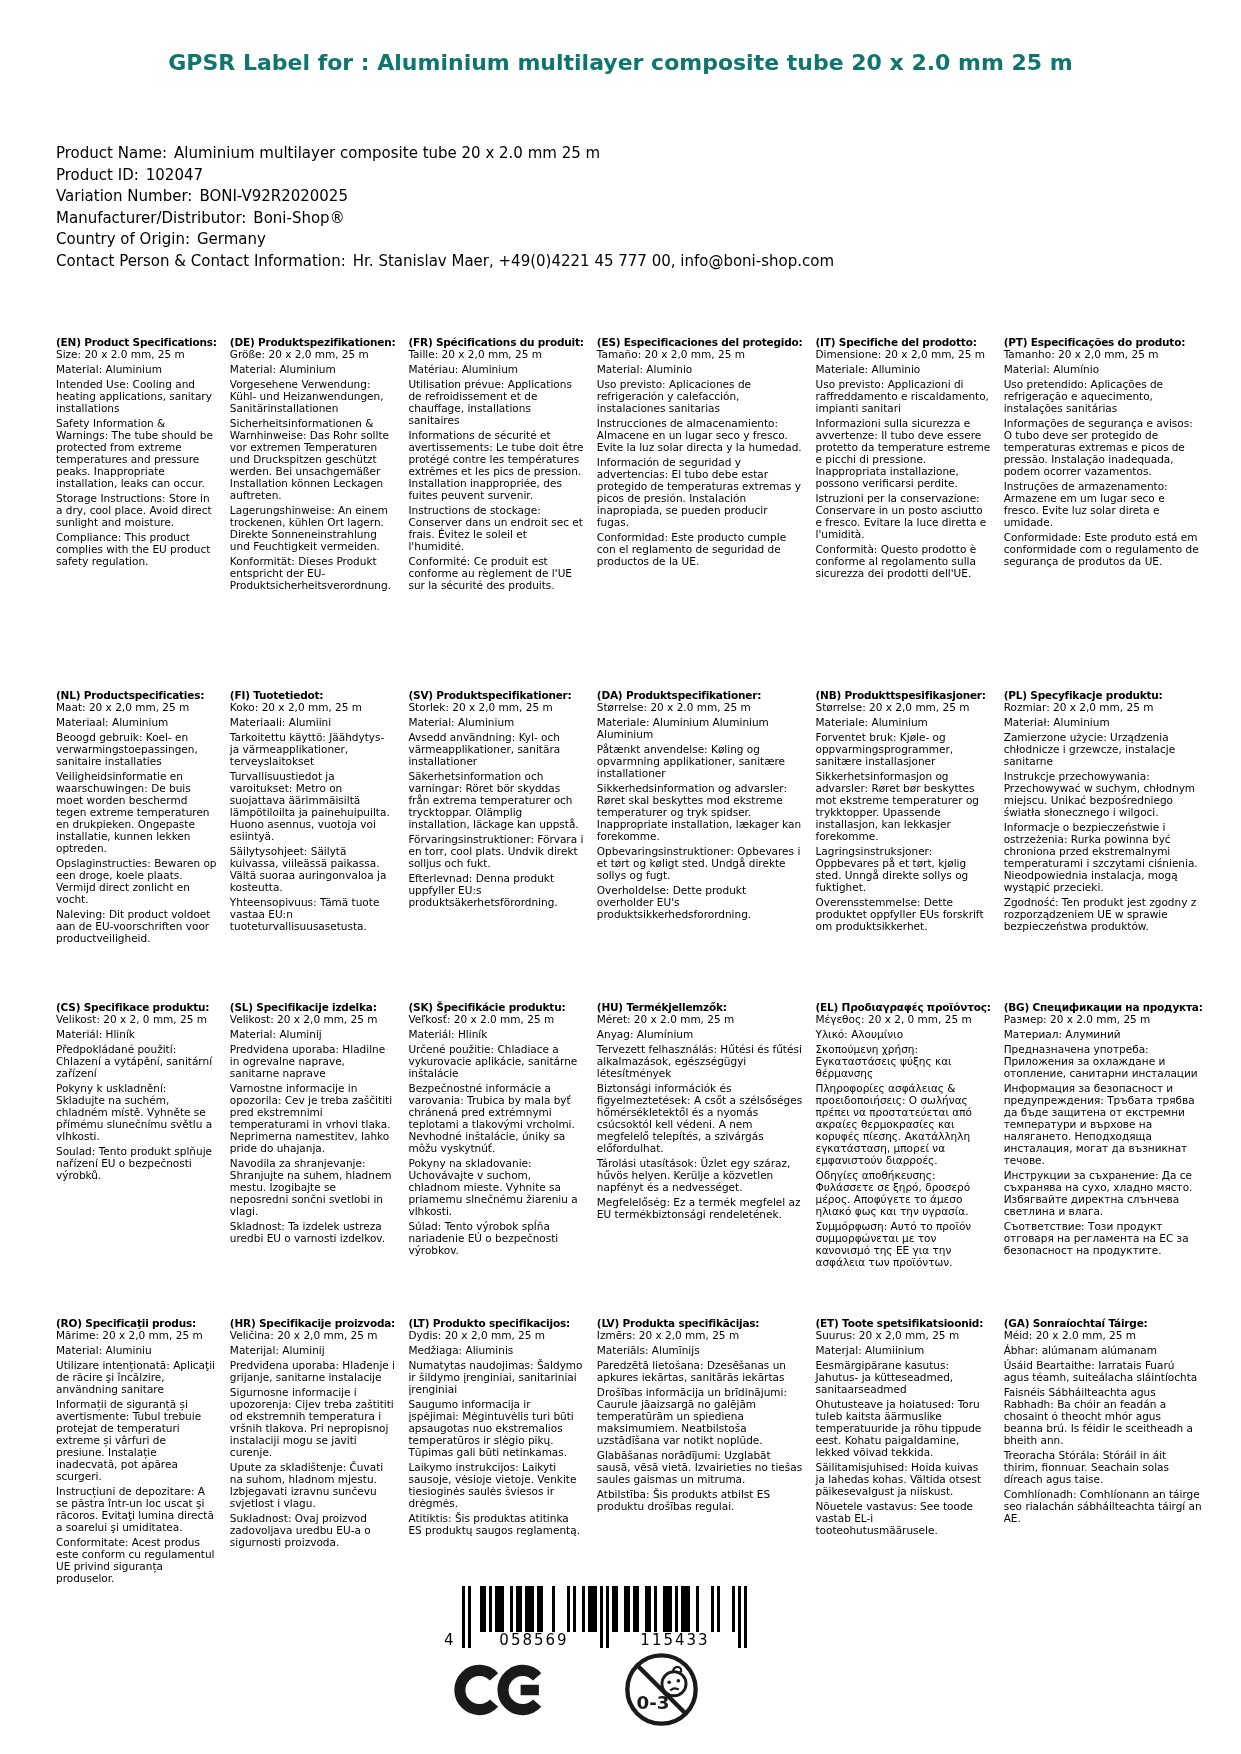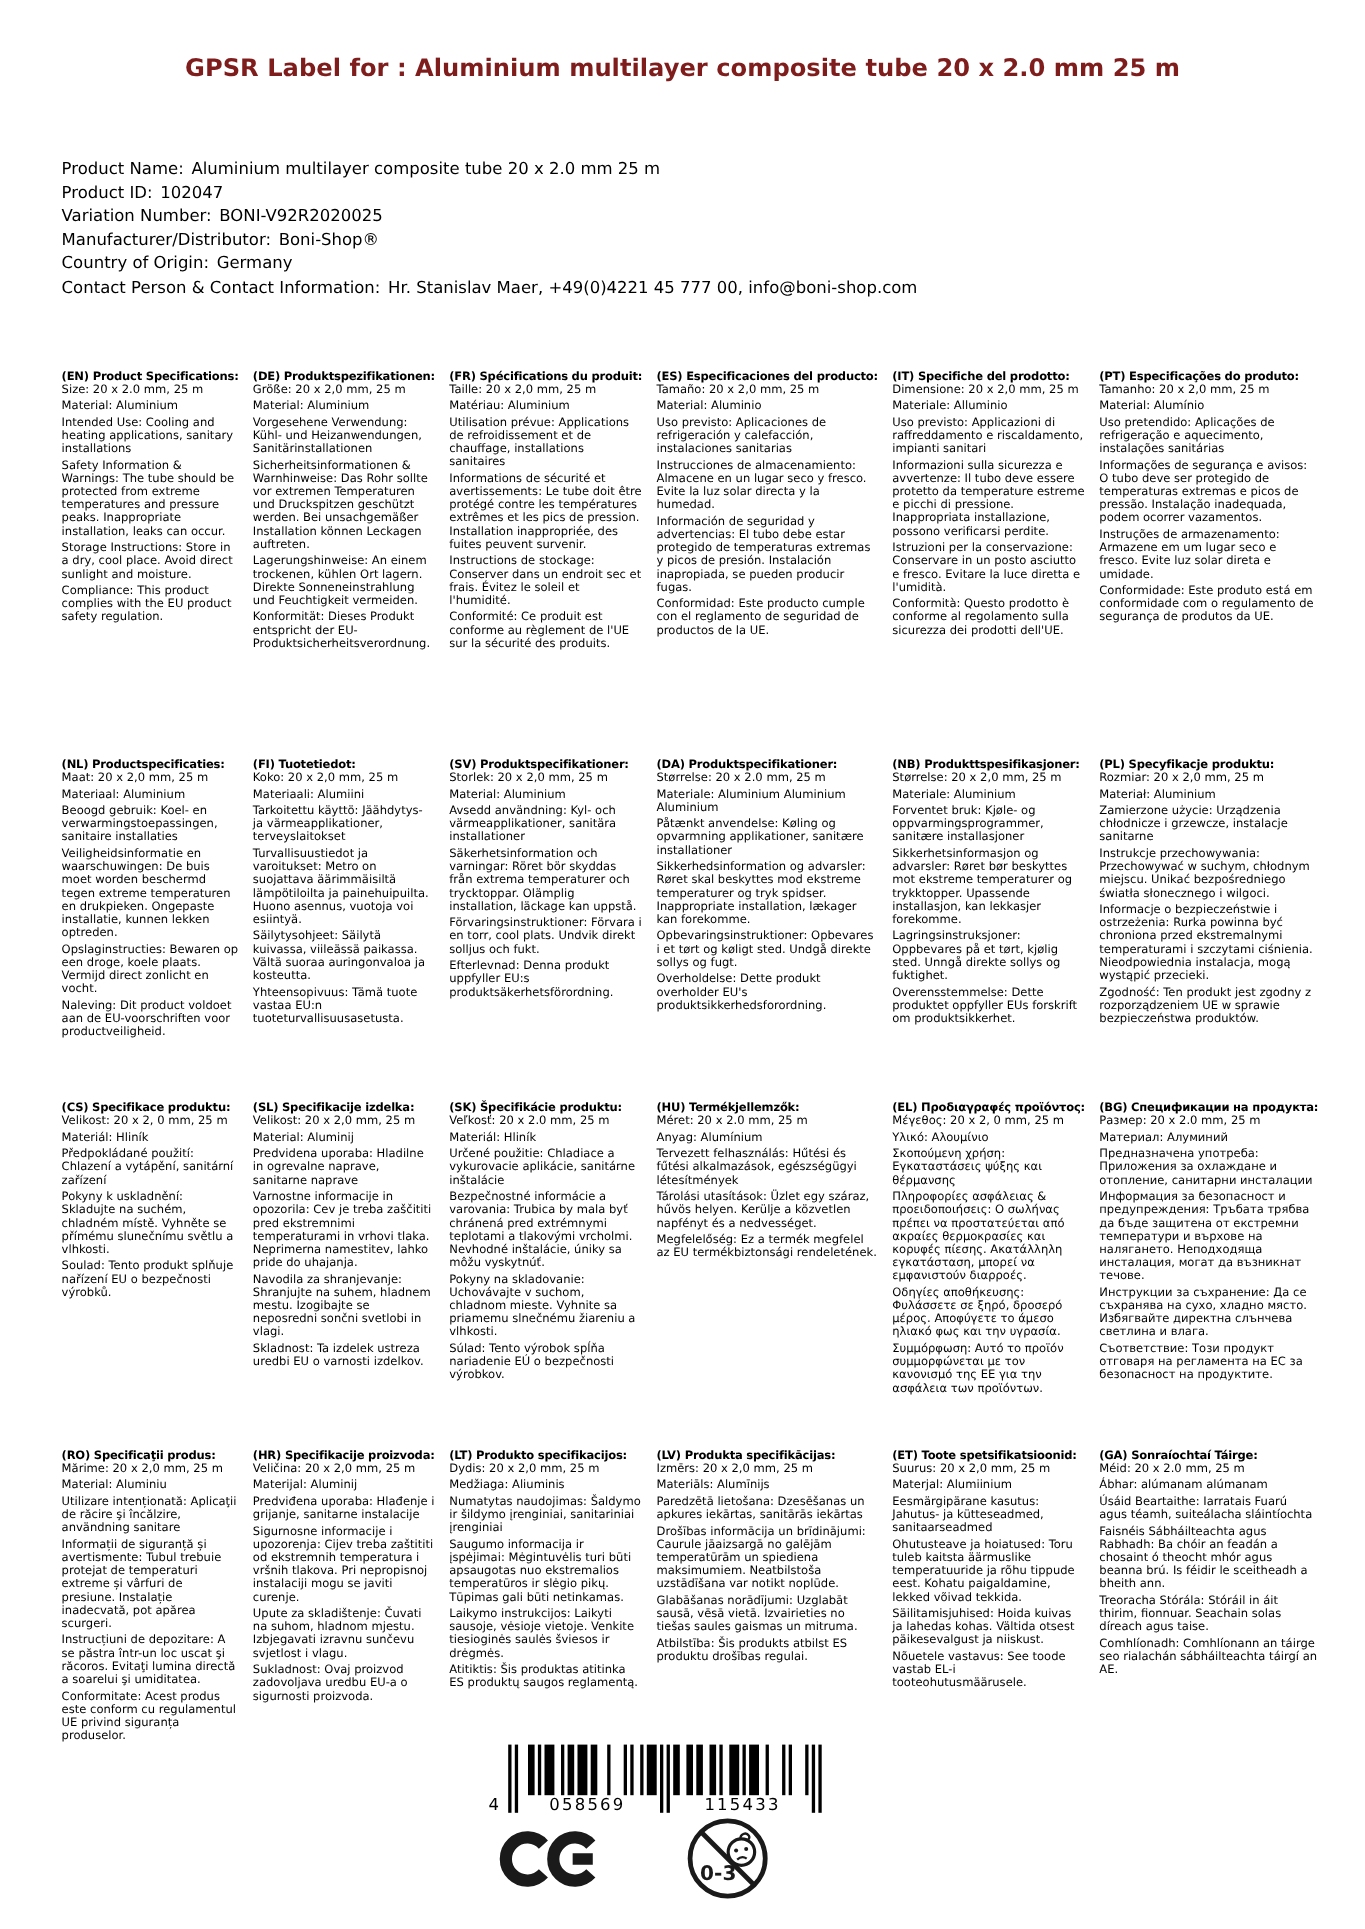--- a/index.html
+++ b/index.html
@@ -1,19 +1,19 @@
 <!DOCTYPE html>
 <html><head>
 <meta charset="utf-8">
 <style>
   html,body{margin:0;padding:0;background:#fff;}
   .page{position:relative;width:1241px;height:1754px;background:#fff;color:#000;
         font-family:"DejaVu Sans","Liberation Sans",sans-serif;overflow:hidden;}
   .title{margin:0 auto;padding-top:46px;max-width:955px;text-align:center;
-         font-size:22px;font-weight:bold;line-height:1.5;color:#7f1d1d;}
+         font-size:22px;font-weight:bold;line-height:1.5;color:#0f766e;}
   .pinfo{position:absolute;left:56px;top:143px;font-size:15px;line-height:1.44;}
   .pinfo .row{white-space:nowrap;}
   .pinfo .lbl{font-weight:normal;}
   .pinfo .val{margin-left:7px;}
   .grid{position:absolute;left:56px;top:300px;width:1129px;display:grid;
         grid-template-columns:repeat(6,1fr);column-gap:13px;
         grid-template-rows:353px 312px 316px auto;grid-auto-flow:row;margin-top:36px;}
   .cell{font-size:10.5px;line-height:12px;overflow-wrap:break-word;}
   .cell .h{font-weight:bold;letter-spacing:-0.2px;white-space:nowrap;}
   .cell p{margin:3px 0 0 0;}
@@ -66,21 +66,21 @@
       <div class="cell">
         <div class="h">(FR) Spécifications du produit:</div>
         <p class="first">Taille: 20 x 2,0 mm, 25 m</p>
         <p>Matériau: Aluminium</p>
         <p>Utilisation prévue: Applications de refroidissement et de chauffage, installations sanitaires</p>
         <p>Informations de sécurité et avertissements: Le tube doit être protégé contre les températures extrêmes et les pics de pression. Installation inappropriée, des fuites peuvent survenir.</p>
         <p>Instructions de stockage: Conserver dans un endroit sec et frais. Évitez le soleil et l'humidité.</p>
         <p>Conformité: Ce produit est conforme au règlement de l'UE sur la sécurité des produits.</p>
       </div>
       <div class="cell">
-        <div class="h">(ES) Especificaciones del producto:</div>
+        <div class="h">(ES) Especificaciones del protegido:</div>
         <p class="first">Tamaño: 20 x 2,0 mm, 25 m</p>
         <p>Material: Aluminio</p>
         <p>Uso previsto: Aplicaciones de refrigeración y calefacción, instalaciones sanitarias</p>
         <p>Instrucciones de almacenamiento: Almacene en un lugar seco y fresco. Evite la luz solar directa y la humedad.</p>
         <p>Información de seguridad y advertencias: El tubo debe estar protegido de temperaturas extremas y picos de presión. Instalación inapropiada, se pueden producir fugas.</p>
         <p>Conformidad: Este producto cumple con el reglamento de seguridad de productos de la UE.</p>
       </div>
       <div class="cell">
         <div class="h">(IT) Specifiche del prodotto:</div>
         <p class="first">Dimensione: 20 x 2,0 mm, 25 m</p>
@@ -177,20 +177,21 @@
         <p>Určené použitie: Chladiace a vykurovacie aplikácie, sanitárne inštalácie</p>
         <p>Bezpečnostné informácie a varovania: Trubica by mala byť chránená pred extrémnymi teplotami a tlakovými vrcholmi. Nevhodné inštalácie, úniky sa môžu vyskytnúť.</p>
         <p>Pokyny na skladovanie: Uchovávajte v suchom, chladnom mieste. Vyhnite sa priamemu slnečnému žiareniu a vlhkosti.</p>
         <p>Súlad: Tento výrobok spĺňa nariadenie EÚ o bezpečnosti výrobkov.</p>
       </div>
       <div class="cell">
         <div class="h">(HU) Termékjellemzők:</div>
         <p class="first">Méret: 20 x 2.0 mm, 25 m</p>
         <p>Anyag: Alumínium</p>
         <p>Tervezett felhasználás: Hűtési és fűtési alkalmazások, egészségügyi létesítmények</p>
+        <p>Biztonsági információk és figyelmeztetések: A csőt a szélsőséges hőmérsékletektől és a nyomás csúcsoktól kell védeni. A nem megfelelő telepítés, a szivárgás előfordulhat.</p>
         <p>Tárolási utasítások: Üzlet egy száraz, hűvös helyen. Kerülje a közvetlen napfényt és a nedvességet.</p>
         <p>Megfelelőség: Ez a termék megfelel az EU termékbiztonsági rendeletének.</p>
       </div>
       <div class="cell">
         <div class="h">(EL) Προδιαγραφές προϊόντος:</div>
         <p class="first">Μέγεθος: 20 x 2, 0 mm, 25 m</p>
         <p>Υλικό: Αλουμίνιο</p>
         <p>Σκοπούμενη χρήση: Εγκαταστάσεις ψύξης και θέρμανσης</p>
         <p>Πληροφορίες ασφάλειας &amp; προειδοποιήσεις: Ο σωλήνας πρέπει να προστατεύεται από ακραίες θερμοκρασίες και κορυφές πίεσης. Ακατάλληλη εγκατάσταση, μπορεί να εμφανιστούν διαρροές.</p>
         <p>Οδηγίες αποθήκευσης: Φυλάσσετε σε ξηρό, δροσερό μέρος. Αποφύγετε το άμεσο ηλιακό φως και την υγρασία.</p>

